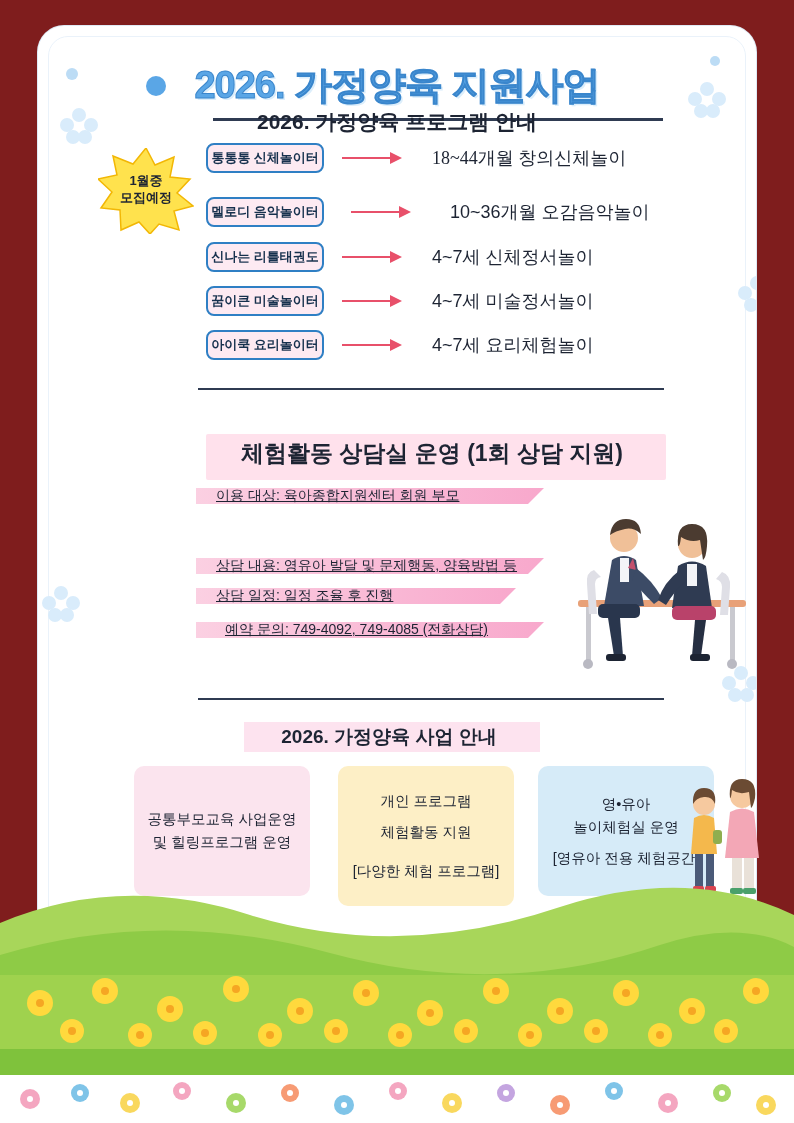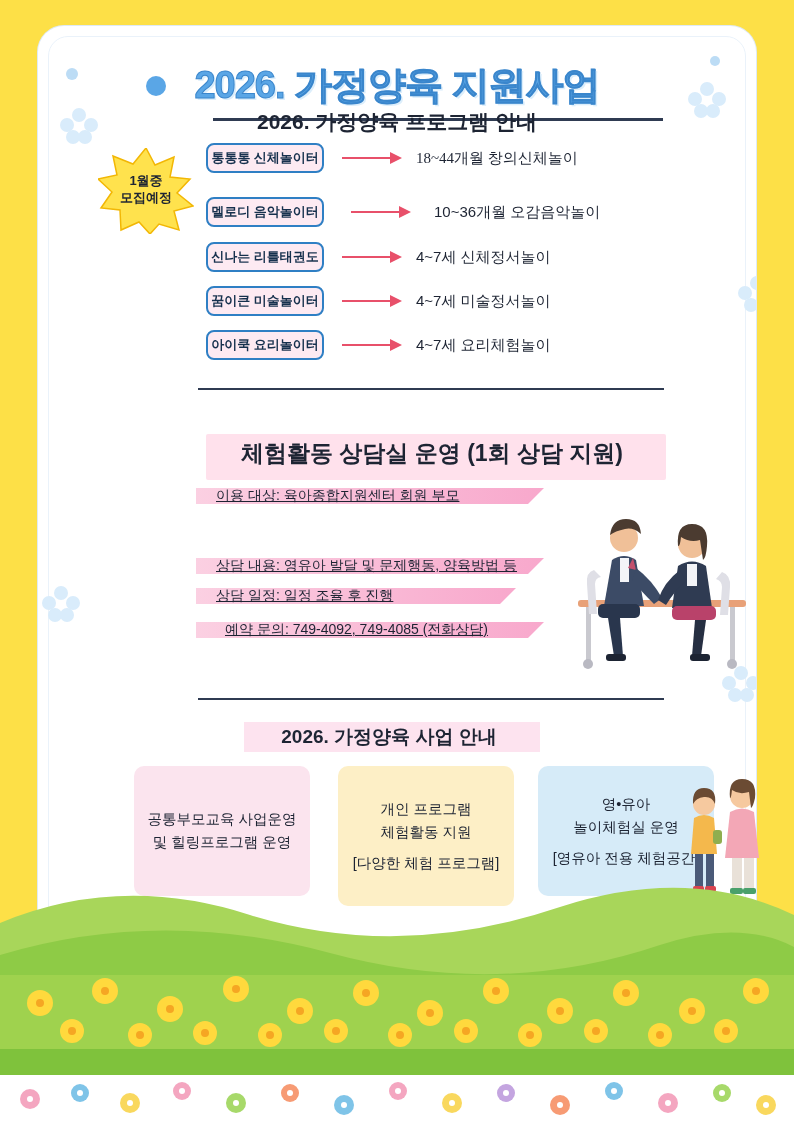--- a/index.html
+++ b/index.html
@@ -12,21 +12,21 @@
     height: 1123px;
     position: relative;
     overflow: hidden;
     font-family: "Liberation Sans", sans-serif;
   }
 
   
   .page {
     position: absolute;
     inset: 0;
-    background: #fde047;
+    background: #7f1d1d;
   }
   .card {
     position: absolute;
     left: 38px;
     top: 26px;
     width: 718px;
     height: 1062px;
     background: #ffffff;
     border-radius: 26px;
     box-shadow: 0 0 0 1px #dfeaf5;
@@ -154,22 +154,22 @@
     position: absolute;
     left: 48px;
     top: 0;
     width: 0;
     height: 0;
     border-top: 6px solid transparent;
     border-bottom: 6px solid transparent;
     border-left: 12px solid #e8506a;
   }
   .prog-desc {
-    margin-left: 8px;
-    font-size: 15px;
+    margin-left: 24px;
+    font-size: 18px;
     color: #1d2433;
     white-space: nowrap;
   }
 
   
   .divider {
     position: absolute;
     left: 160px;
     width: 466px;
     height: 2px;
@@ -252,21 +252,21 @@
     justify-content: center;
     text-align: center;
     font-size: 14.5px;
     color: #1d2433;
     line-height: 23px;
     box-sizing: border-box;
     padding: 6px;
   }
   .info-box .ln { display: block; }
   .info-box.b1 { left: 96px;  background: #fbe4ee; }
-  .info-box.b2 { left: 300px; background: #fdefc6; height: 140px;}
+  .info-box.b2 { left: 300px; background: #fdefc6; height: 140px; gap: 8px;}
   .info-box.b3 { left: 500px; background: #d6ebf8; }
 
   
   .scenery {
     position: absolute;
     left: 0;
     bottom: 0;
     width: 794px;
     height: 260px;
   }

